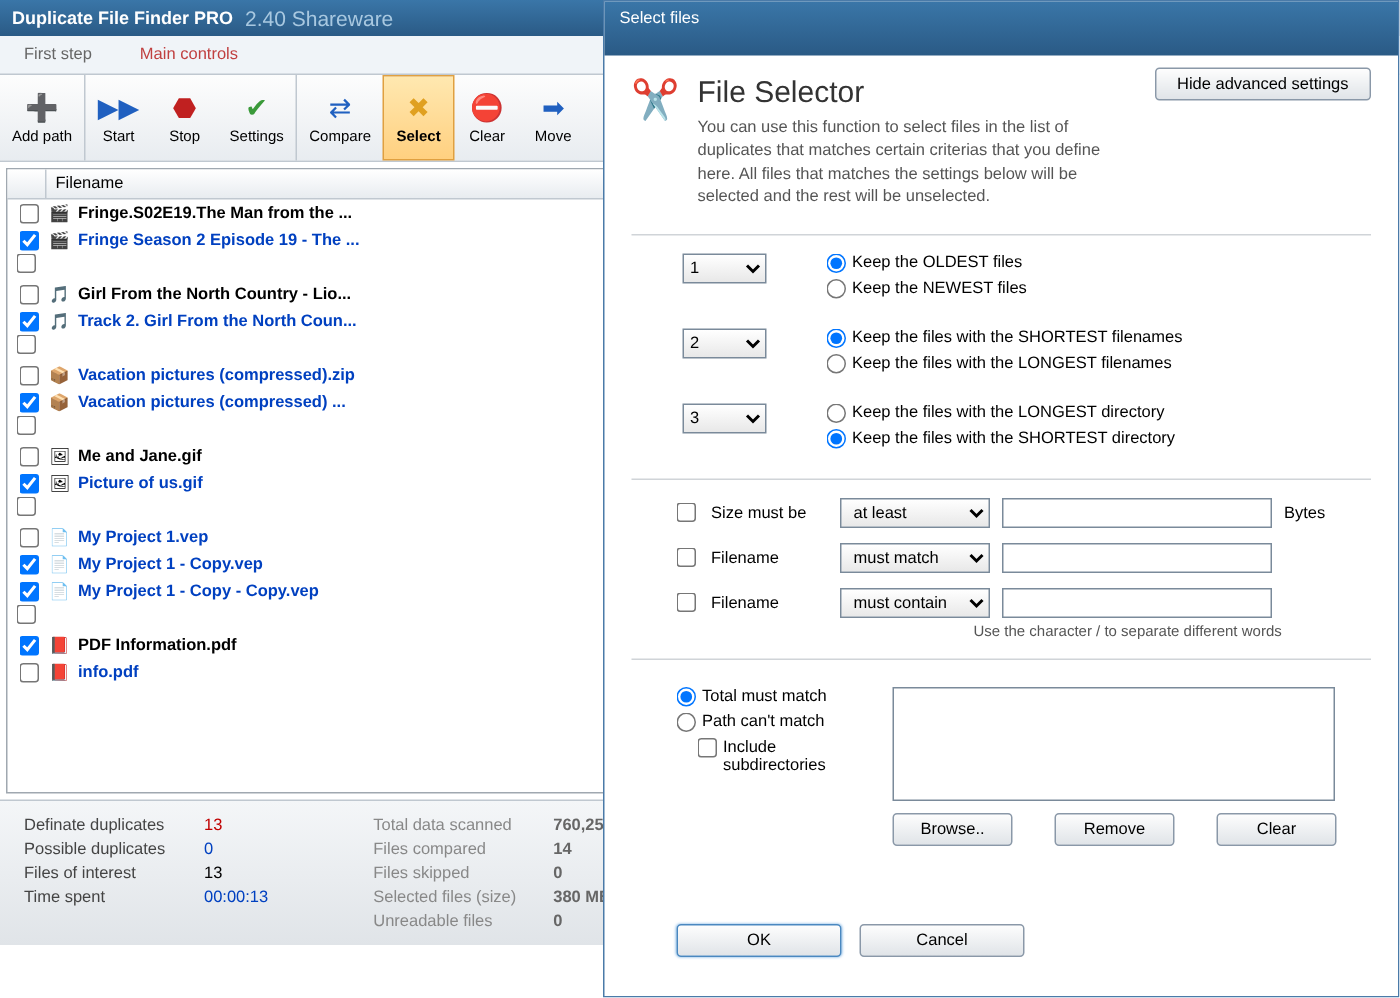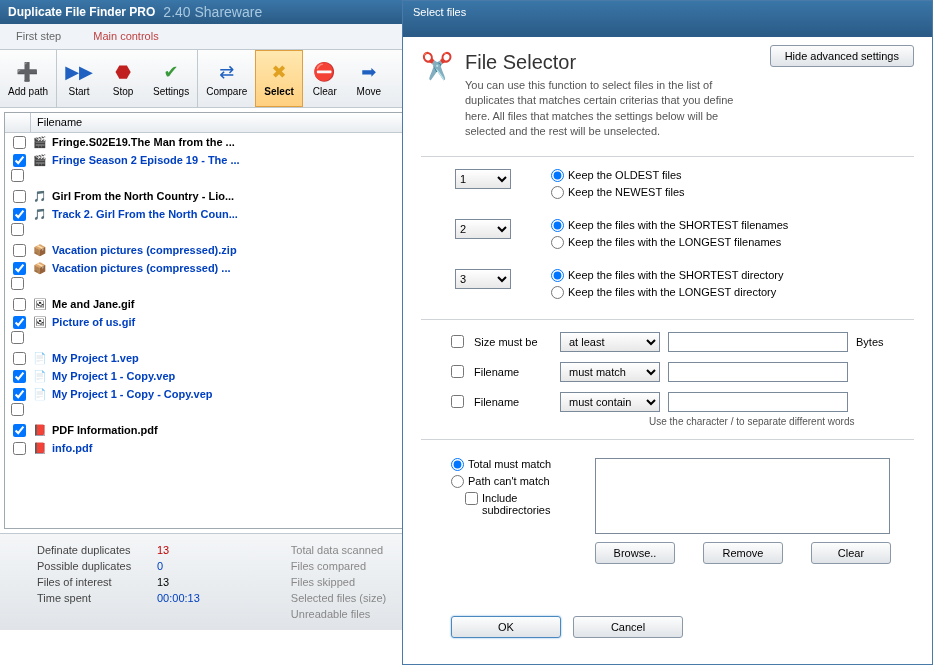--- a/index.html
+++ b/index.html
@@ -41,21 +41,21 @@
 .file-name.bold { font-weight: bold; }
 .file-name.blue { color: #0040c0; }
 .file-mb { width: 70px; text-align: right; padding-right: 6px; }
 .file-byte { width: 90px; text-align: right; padding-right: 6px; }
 .file-gap { height: 18px; }
 
 
 .statusbar { background: linear-gradient(to bottom, #f4f6f8, #e0e4e8); border-top: 1px solid #c0c8d0; padding: 10px 16px; display: flex; gap: 70px; }
 .status-col { display: flex; flex-direction: column; gap: 4px; }
 .status-row { display: flex; }
-.status-label { width: 120px; color: #444; margin-left: 21px; }
+.status-label { width: 120px; color: #444; }
 .status-val { font-weight: normal; }
 .status-val.red { color: #c00000; }
 .status-val.blue { color: #0040c0; }
 .status-col.gray .status-label, .status-col.gray .status-val { color: #888; }
 .status-col.gray .status-val { font-weight: bold; color: #666; }
 
 
 .dialog { position: absolute; left: 402px; top: 0; width: 531px; height: 665px; background: #fff; border: 1px solid #4a7aa8; }
 .dialog-title { background: linear-gradient(to bottom, #3a76a8, #2a5a85); height: 36px; padding: 5px 10px; color: #fff; font-size: 11px; }
 .dialog-body { padding: 14px 18px; }
@@ -343,26 +343,26 @@
             <input type="radio" name="r2" style="">
             <span>Keep the files with the LONGEST filenames</span>
           </label>
       </div>
     </div>
 
     <div class="priority-row">
       <select class="priority-select"><option>3</option></select>
       <div class="radio-group">
         <label class="radio-row">
+            <input type="radio" name="r3" style="">
+            <span>Keep the files with the LONGEST directory</span>
+          </label>
+        <label class="radio-row">
             <input type="radio" name="r3" checked="" style="">
             <span>Keep the files with the SHORTEST directory</span>
-          </label>
-        <label class="radio-row">
-            <input type="radio" name="r3" style="">
-            <span>Keep the files with the LONGEST directory</span>
           </label>
       </div>
     </div>
 
     <hr class="sep">
 
     <div class="filter-row">
       <input type="checkbox" style="">
       <span class="filter-label">Size must be</span>
       <select class="filter-select"><option>at least</option></select>

